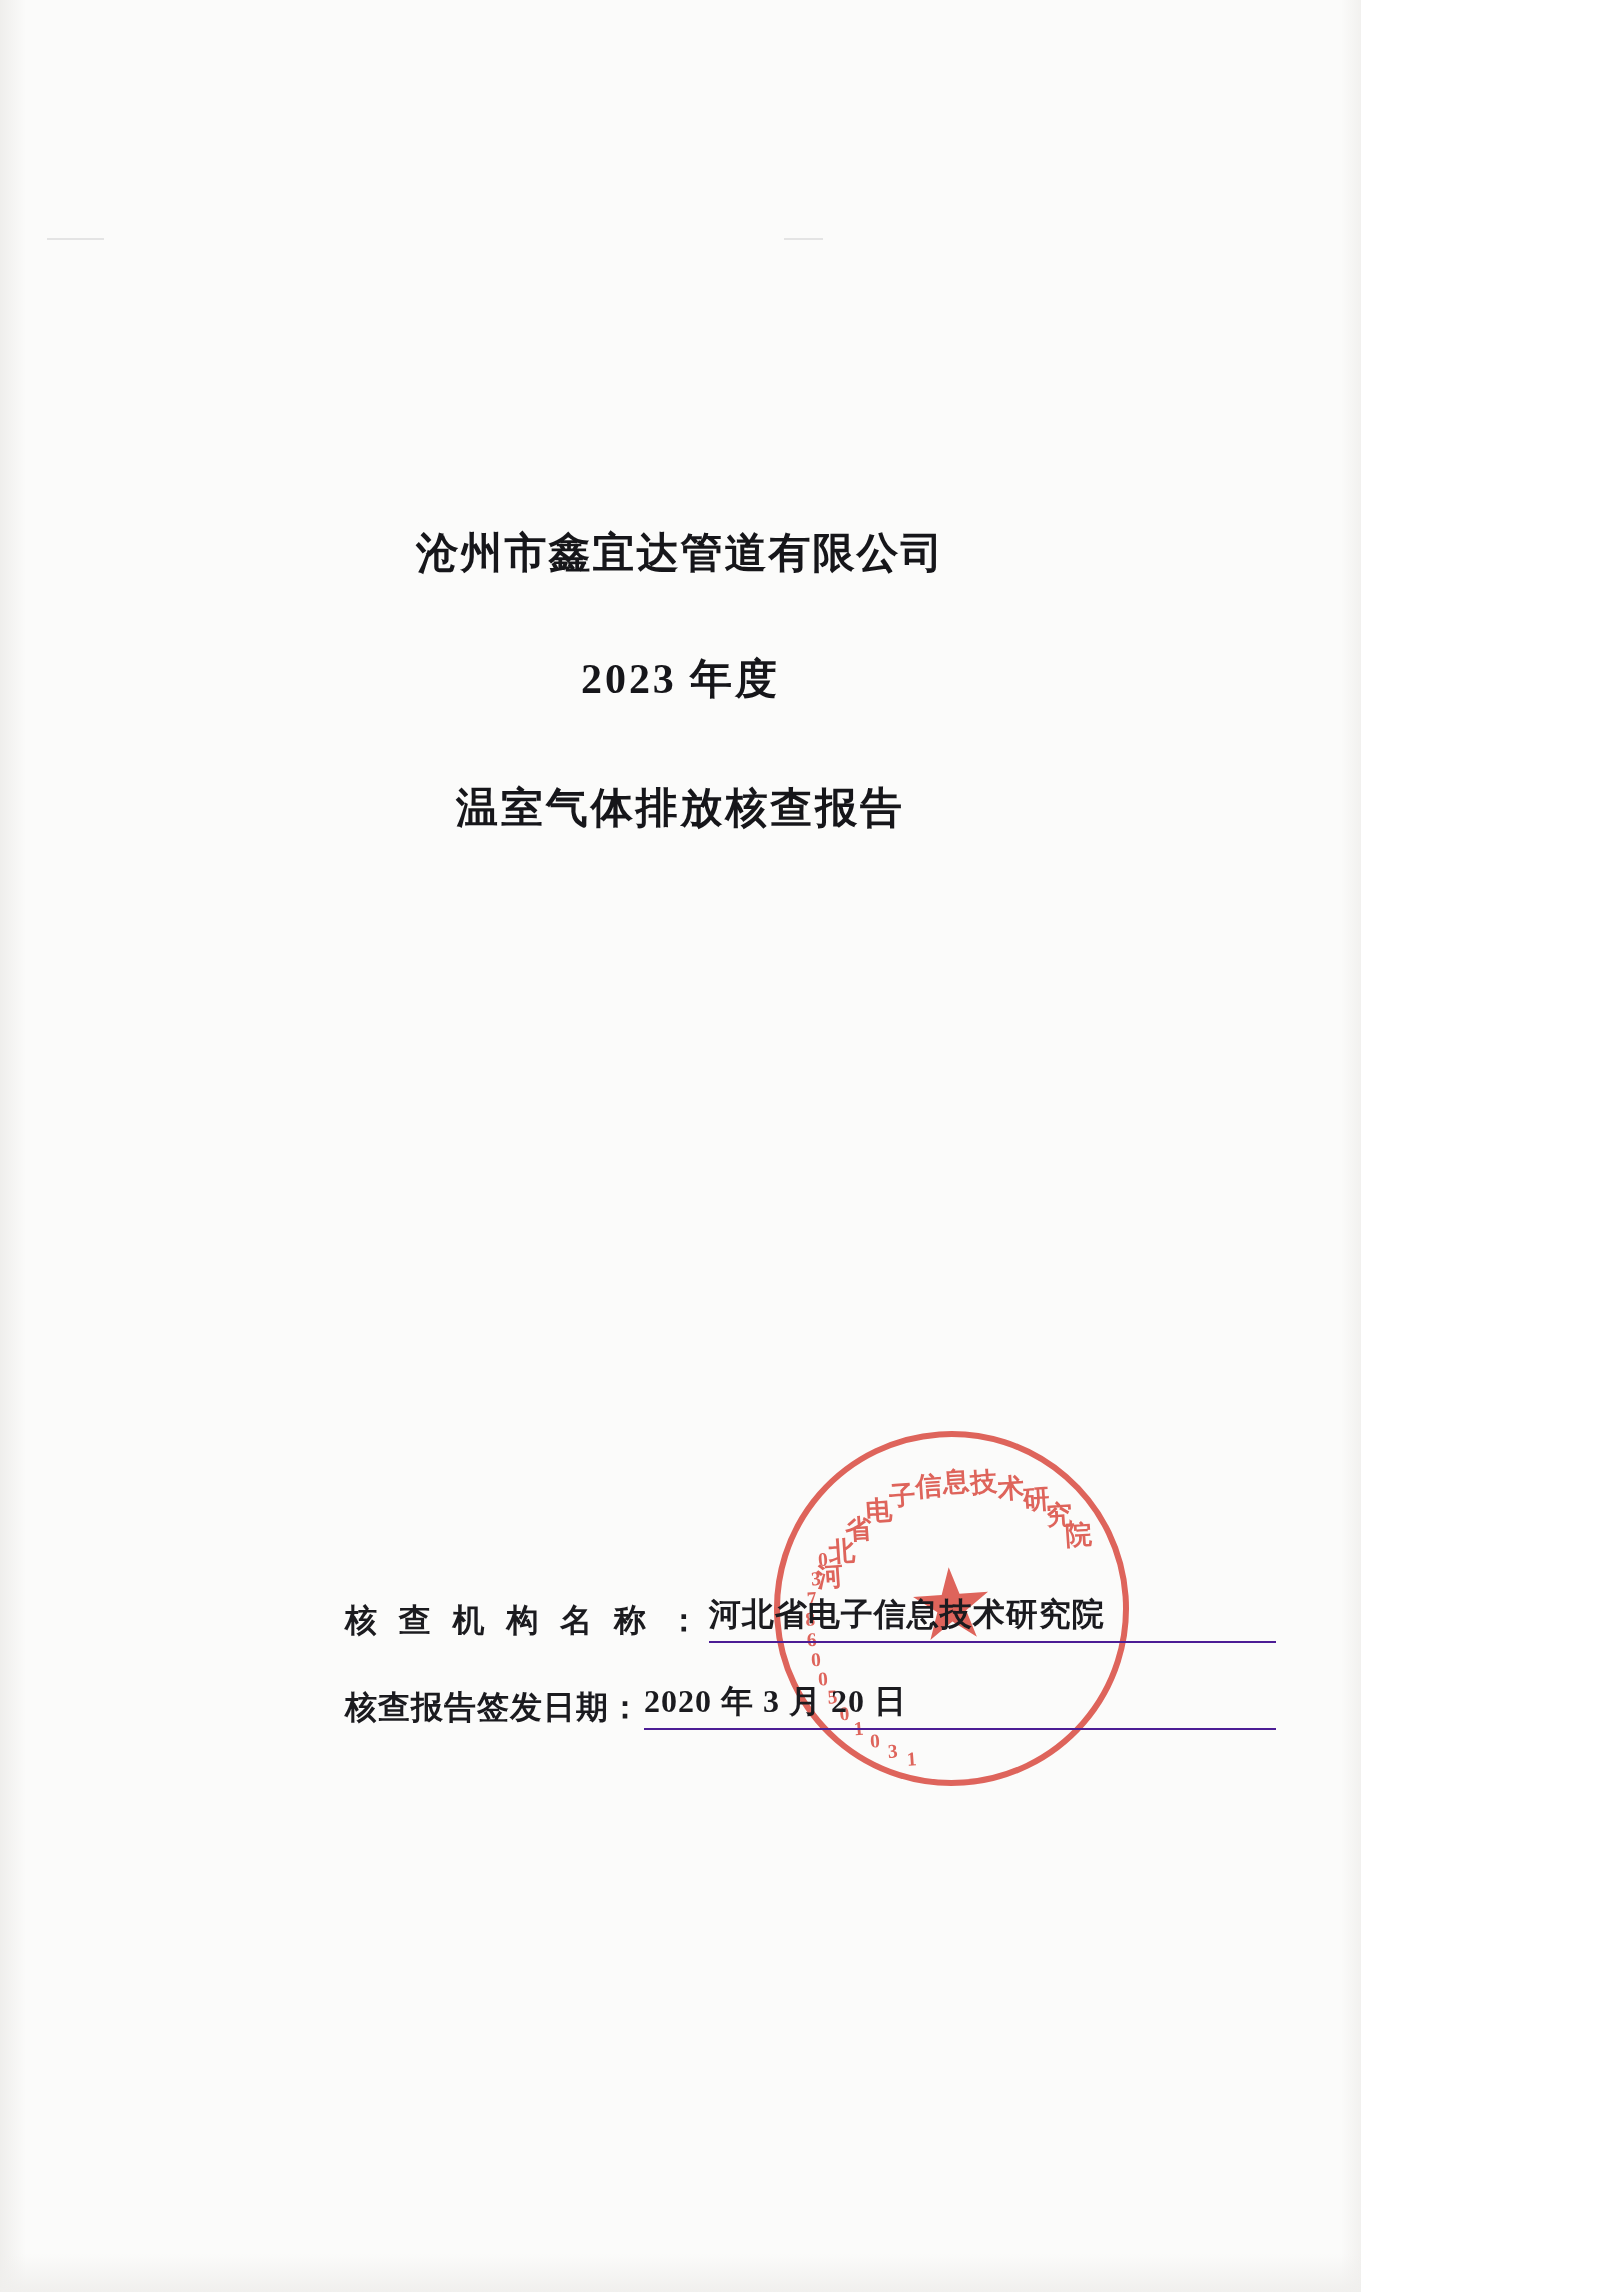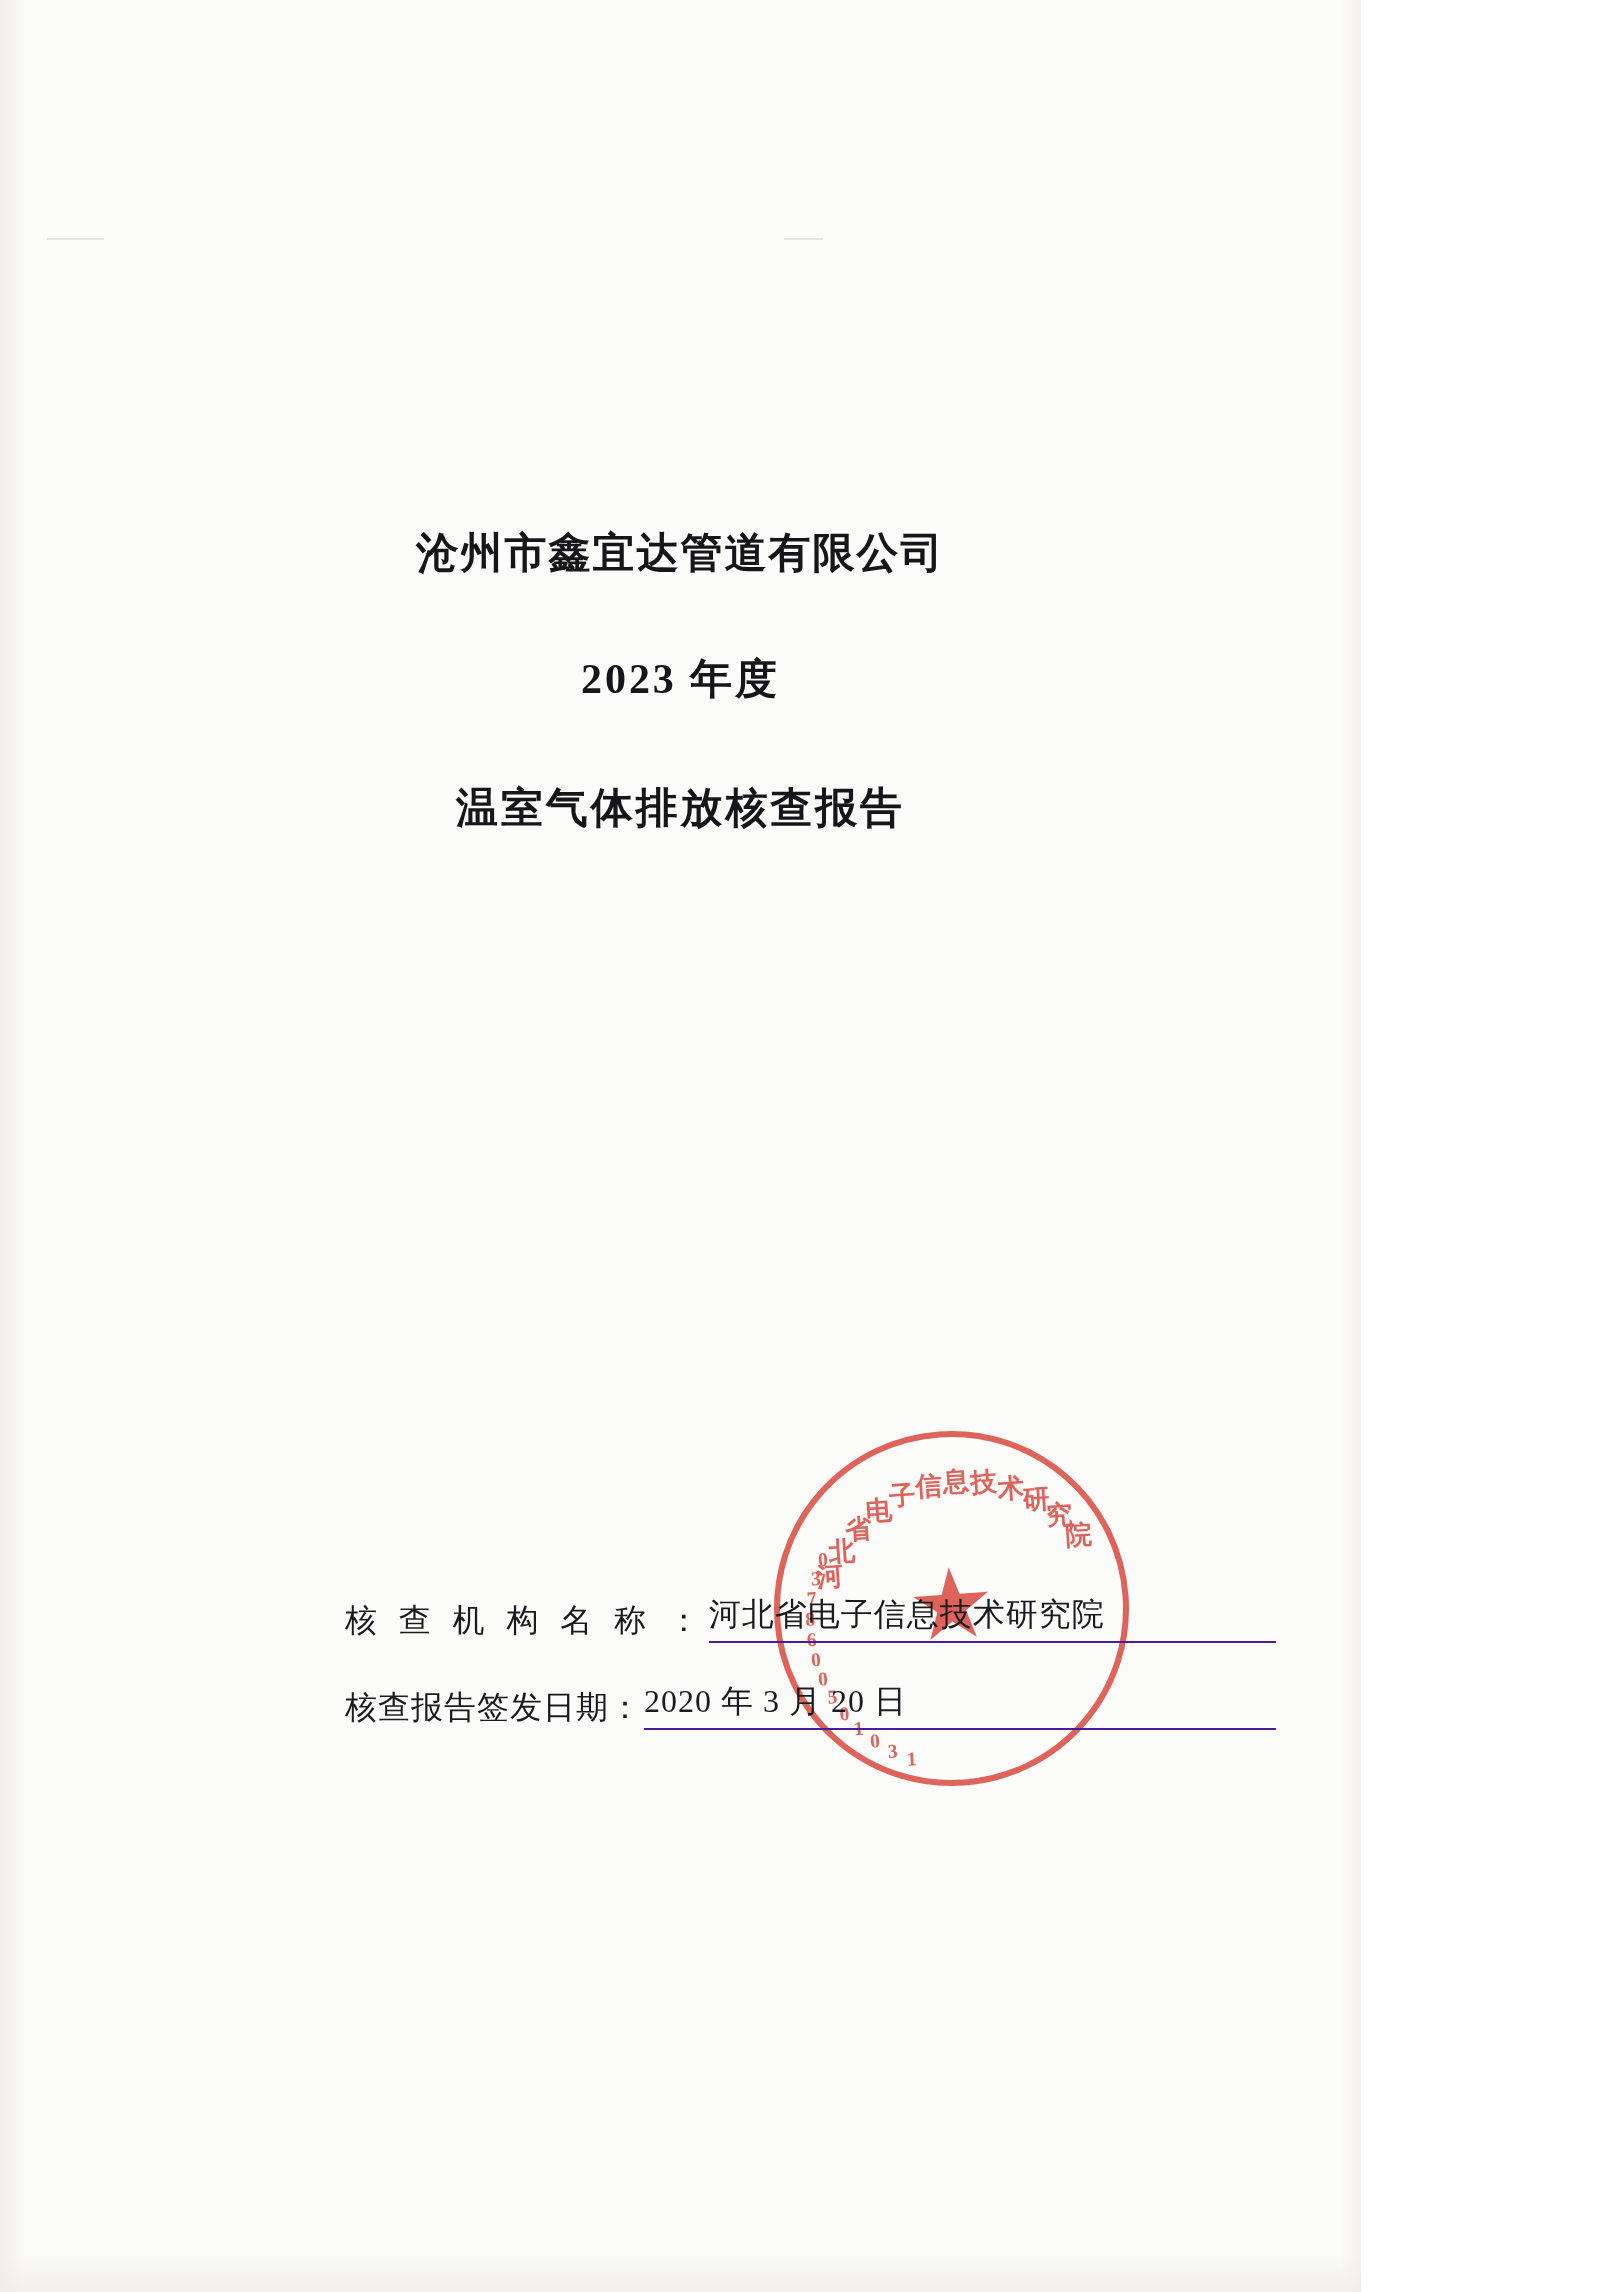--- a/index.html
+++ b/index.html
@@ -93,20 +93,21 @@
     color: #d63a2f;
     transform-origin: 0 0;
     white-space: nowrap;
   }
 
   .fields {
     position: absolute;
     left: 345px;
     top: 1593px;
     width: 931px;
+    font-weight: bold;
   }
   .field-row {
     display: flex;
     align-items: flex-end;
     margin-bottom: 37px;
   }
   .field-label {
     font-size: 32px;
     letter-spacing: 6.9px;
     white-space: nowrap;

